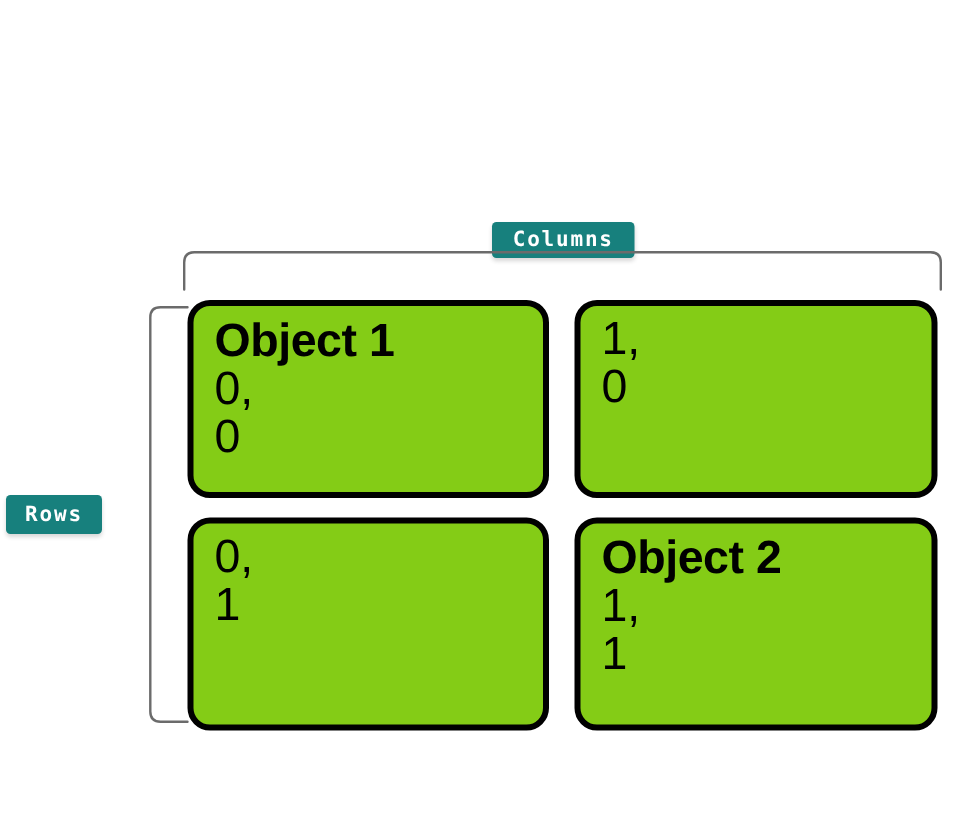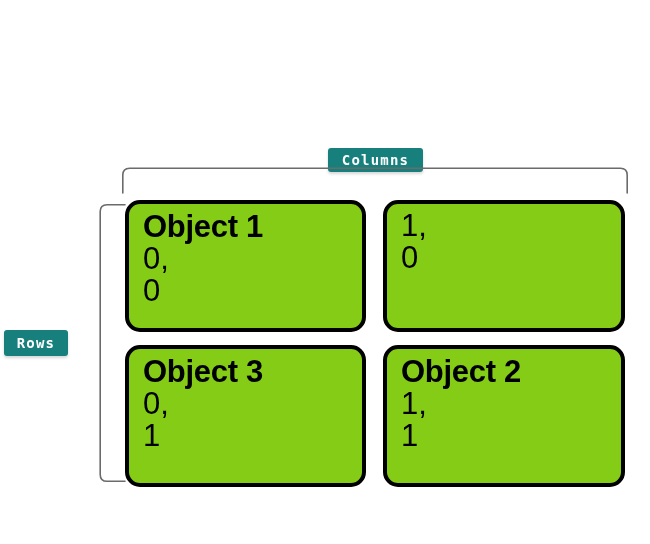--- a/index.html
+++ b/index.html
@@ -173,21 +173,20 @@
       <div class="card-coord">0,</div>
       <div class="card-coord">0</div>
     </div>
 
     <div class="card">
       <div class="card-coord">1,</div>
       <div class="card-coord">0</div>
     </div>
 
     <div class="card">
-      <div class="card-title">Object 3</div>
       <div class="card-coord">0,</div>
       <div class="card-coord">1</div>
     </div>
 
     <div class="card">
       <div class="card-title">Object 2</div>
       <div class="card-coord">1,</div>
       <div class="card-coord">1</div>
     </div>
 

